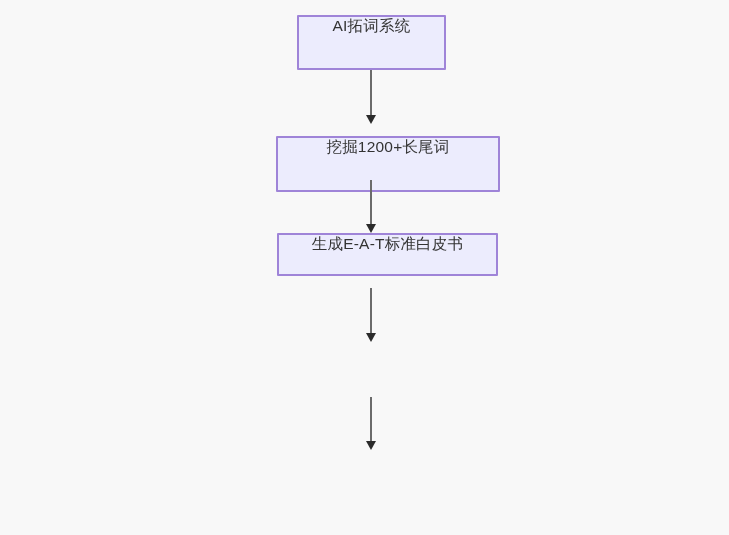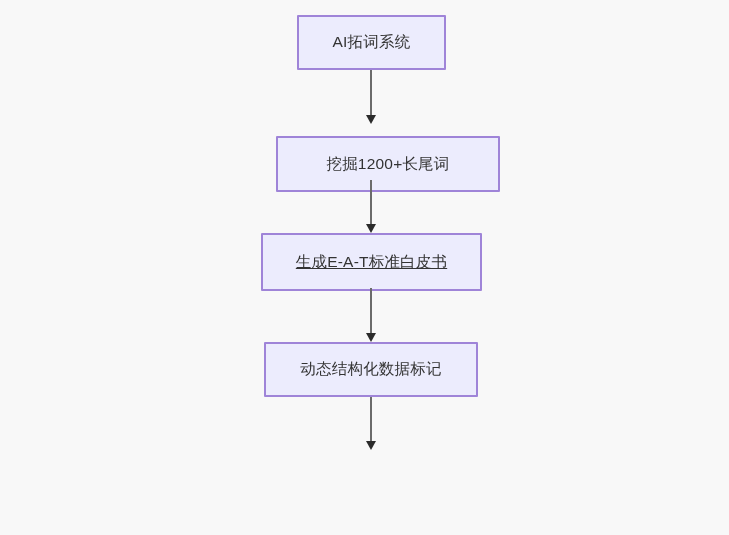--- a/index.html
+++ b/index.html
@@ -18,21 +18,21 @@
     width: 729px;
     height: 535px;
   }
   .node {
     position: absolute;
     box-sizing: border-box;
     background: #ececfd;
     border: 2px solid #9f84d8;
     border-radius: 1px;
     display: flex;
-    align-items: center;
+    align-items: flex-start;
     justify-content: center;
     color: #333333;
     font-size: 15.5px;
     line-height: 1.2;
     letter-spacing: 0.2px;
     white-space: nowrap;
   }
   .node-label {
     display: block;
   }
@@ -54,21 +54,21 @@
     width: 0;
     height: 0;
     border-left: 5px solid transparent;
     border-right: 5px solid transparent;
     border-top: 9px solid #2b2b2b;
   }
 
   
   #node-0 { left: 297px; top: 15px;  width: 149px; height: 55px; }
   #node-1 { left: 276px; top: 136px; width: 224px; height: 56px; }
-  #node-2 { left: 261px; top: 233px; width: 221px; height: 58px; text-decoration: underline; }
+  #node-2 { left: 277px; top: 233px; width: 221px; height: 43px; }
   #node-3 { left: 264px; top: 342px; width: 214px; height: 55px; }
   #node-4 { left: 253px; top: 450px; width: 237px; height: 57px; }
 
   
   #connector-0 { left: 365px; top: 70px;  height: 54px; }
   #connector-1 { left: 365px; top: 180px; height: 53px; }
   #connector-2 { left: 365px; top: 288px; height: 54px; }
   #connector-3 { left: 365px; top: 397px; height: 53px; }
   #connector-0 .stem { height: 45px; }
   #connector-1 .stem { height: 44px; }
@@ -100,23 +100,20 @@
 
   <div class="node" id="node-2">
     <span class="node-label">生成E-A-T标准白皮书</span>
   </div>
 
   <div class="connector" id="connector-2">
     <div class="stem"></div>
     <div class="head"></div>
   </div>
 
-  <div class="node" id="node-3">
-    <span class="node-label">动态结构化数据标记</span>
-  </div>
 
   <div class="connector" id="connector-3">
     <div class="stem"></div>
     <div class="head"></div>
   </div>
 
 
 </div>
 
 </body></html>

